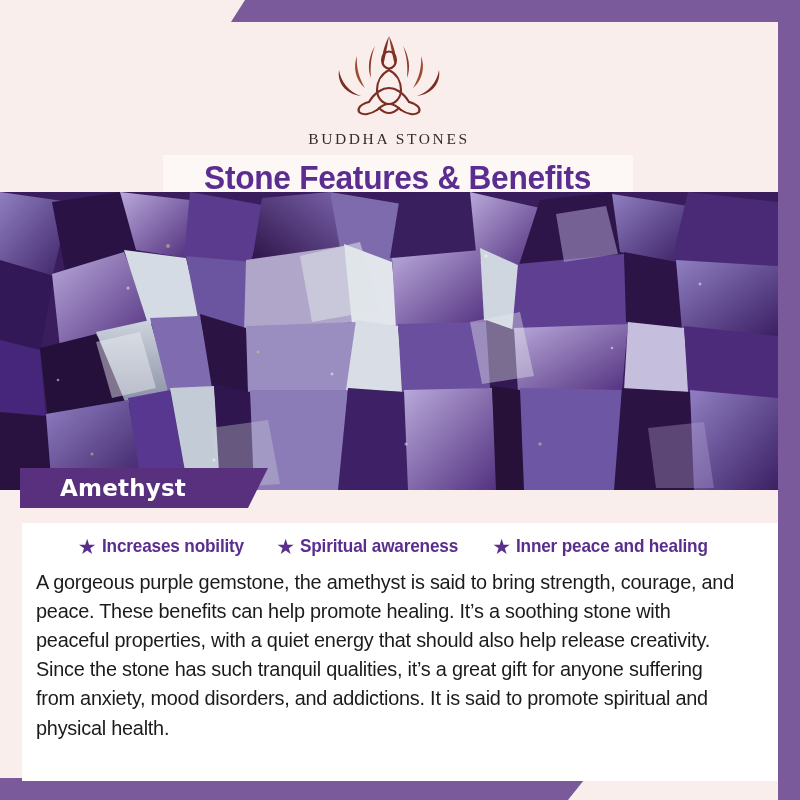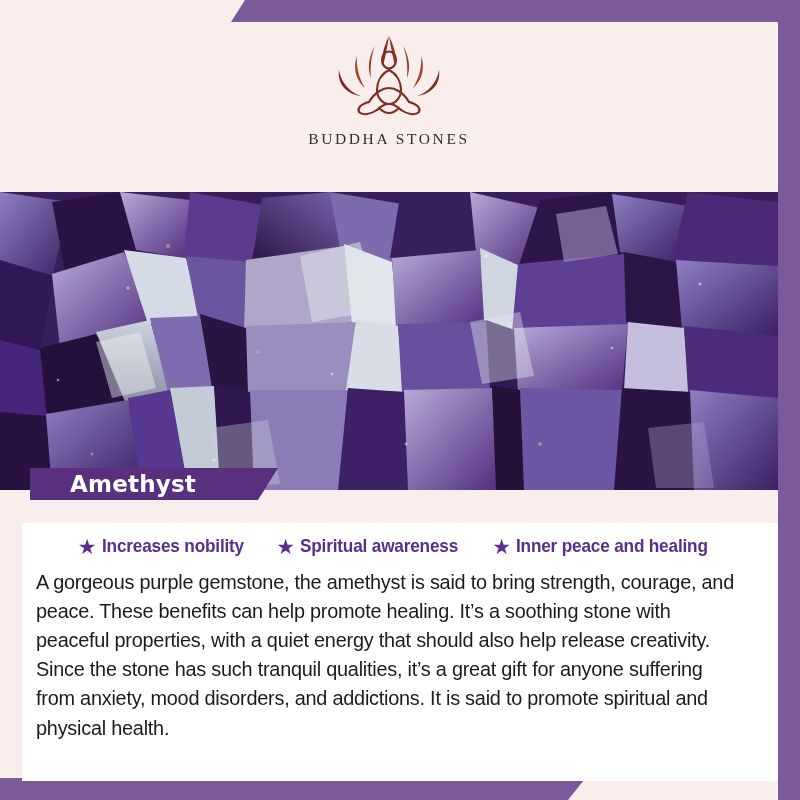--- a/index.html
+++ b/index.html
@@ -59,21 +59,21 @@
 
   
   .photo{
     position:absolute;top:170px;left:0;width:778px;height:298px;
     overflow:hidden;background:#2a1140;
   }
   .photo svg{display:block;width:778px;height:298px;}
 
   
   .label-banner{
-    position:absolute;top:446px;left:30px;width:248px;height:32px;
+    position:absolute;top:446px;left:20px;width:248px;height:40px;
     background:#59307e;
     clip-path:polygon(0 0,100% 0,calc(100% - 20px) 100%,0 100%);
     display:flex;align-items:center;
   }
   .label-text{
     margin-left:40px;color:#ffffff;font-weight:700;font-size:23px;
     letter-spacing:.2px;font-family:"DejaVu Sans", sans-serif;
   }
 
   
@@ -131,20 +131,23 @@
             <path d="M56 72 C62 62,70 58,76 58 C82 58,90 62,96 72"></path>
             <path d="M56 72 C48 74,44 78,46 82 C50 86,58 84,64 80"></path>
             <path d="M96 72 C104 74,108 78,106 82 C102 86,94 84,88 80"></path>
             <path d="M64 80 C68 76,72 74,76 74 C80 74,84 76,88 80"></path>
             <path d="M66 78 C70 82,74 83,76 83 C78 83,82 82,86 78"></path>
           </g>
         </svg>
         <div class="logo-text">BUDDHA STONES</div>
       </div>
 
+      <div class="title-plate">
+        <div class="title-text">Stone Features &amp; Benefits</div>
+      </div>
     </div>
 
     <div class="photo">
       <svg viewBox="0 0 778 298" preserveAspectRatio="none">
         <defs>
           <linearGradient id="gA" x1="0" y1="0" x2="1" y2="1">
             <stop offset="0" stop-color="#8f7fc2"></stop>
               <stop offset="1" stop-color="#3b1f63"></stop>
           </linearGradient>
           <linearGradient id="gB" x1="0" y1="1" x2="1" y2="0">

